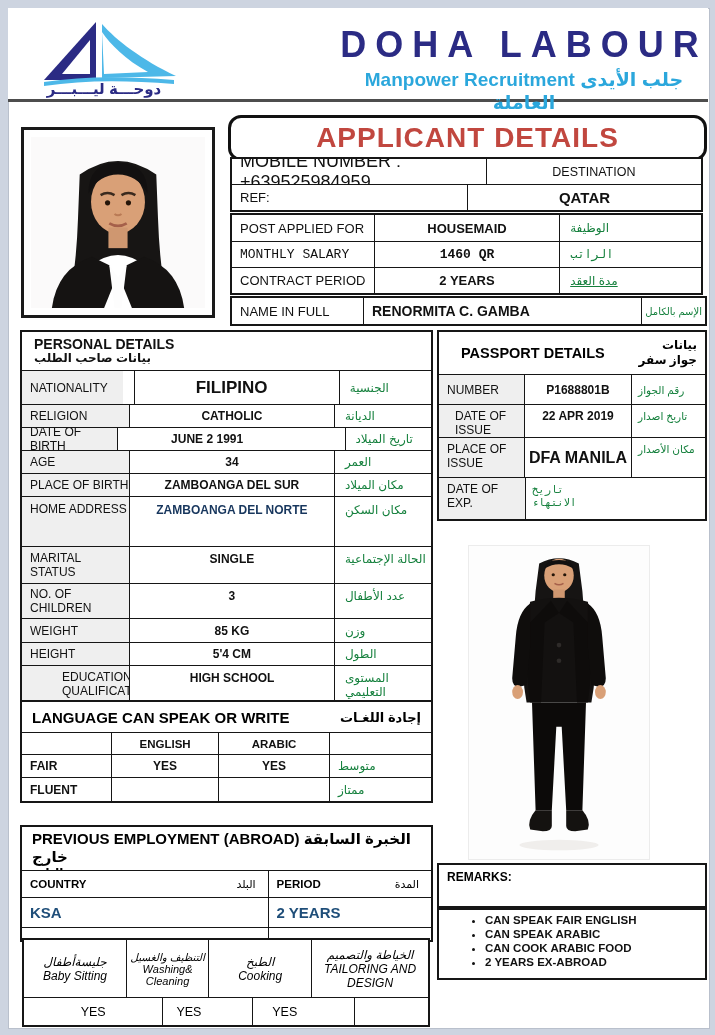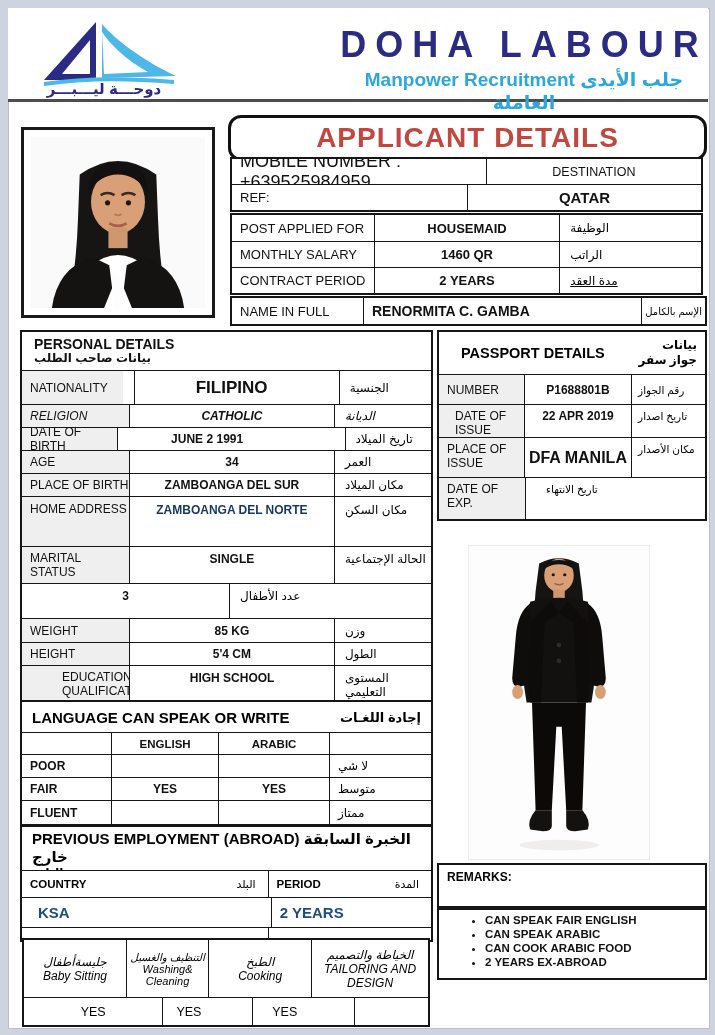--- a/index.html
+++ b/index.html
@@ -19,21 +19,21 @@
   .banner span{font-size:28px;font-weight:800;color:#c1473f;letter-spacing:1px;}
   
   .tbl{background:#fff;border:2px solid #161616;}
   .trow{display:flex;box-sizing:border-box;}
   .trow + .trow{border-top:1.5px solid #161616;}
   .tcell{box-sizing:border-box;display:flex;align-items:center;overflow:hidden;}
   .tcell + .tcell{border-left:1.5px solid #161616;}
   .lab{font-size:12px;color:#111;padding-left:8px;}
   .graybg{background:#efefef;}
   .val{font-weight:bold;font-size:12px;color:#111;justify-content:center;text-align:center;}
-  .arab{font-size:12px;color:#000000;padding-left:10px;}
+  .arab{font-size:12px;color:#15803d;padding-left:10px;}
   .bluetxt{color:#17365d;}
   .empblue{color:#1f4e79;}
   
   .photo-frame{left:21px;top:127px;width:194px;height:191px;border:3px solid #1a1a1a;background:#fff;padding:7px;}
   .photo-frame svg{width:100%;height:100%;display:block;}
   .fullbody{left:468px;top:545px;width:182px;height:315px;background:#fefefe;border:1px solid #ececec;}
   .fullbody svg{width:100%;height:100%;display:block;}
   
   .sec-title{display:block;padding:4px 0 2px 12px;}
   .sec-title .en{font-size:14px;font-weight:bold;color:#111;display:block;}
@@ -120,21 +120,21 @@
       <div class="tcell val" style="width:236px;font-size:15px;">QATAR</div>
     </div>
   </div>
 
   <div class="abs tbl" style="left:230px;top:213px;width:473px;">
     <div class="trow" style="height:26px;">
       <div class="tcell lab" style="width:143px;font-size:13px;">POST APPLIED FOR</div>
       <div class="tcell val" style="width:187px;font-size:13px;">HOUSEMAID</div>
       <div class="tcell arab" style="width:143px;">الوظيفة</div>
     </div>
-    <div class="trow" style="height:26px;">
+    <div class="trow" style="height:26px;font-family:Liberation Mono, monospace;">
       <div class="tcell lab" style="width:143px;font-size:13px;">MONTHLY  SALARY</div>
       <div class="tcell val" style="width:187px;font-size:13px;">1460 QR</div>
       <div class="tcell arab" style="width:143px;">الراتب</div>
     </div>
     <div class="trow" style="height:26px;">
       <div class="tcell lab" style="width:143px;font-size:13px;">CONTRACT  PERIOD</div>
       <div class="tcell val" style="width:187px;font-size:13px;">2 YEARS</div>
       <div class="tcell arab" style="width:143px;text-decoration:underline;">مدة العقد</div>
     </div>
   </div>
@@ -154,21 +154,21 @@
           <span class="en">PERSONAL  DETAILS</span>
           <span class="ar">بيانات صاحب الطلب</span>
         </div>
       </div>
     </div>
     <div class="trow" style="height:34px;gap:11px;">
       <div class="tcell lab graybg" style="width:108px;">NATIONALITY</div>
       <div class="tcell val" style="width:207px;font-size:17px;">FILIPINO</div>
       <div class="tcell arab" style="width:98px;">الجنسية</div>
     </div>
-    <div class="trow" style="height:23px;font-style:italic;">
+    <div class="trow" style="height:23px;">
       <div class="tcell lab graybg" style="width:108px;">RELIGION</div>
       <div class="tcell val" style="width:207px;">CATHOLIC</div>
       <div class="tcell arab" style="width:98px;">الديانة</div>
     </div>
     <div class="trow" style="height:23px;">
       <div class="tcell lab graybg" style="width:108px;">DATE OF BIRTH</div>
       <div class="tcell val" style="width:207px;">JUNE 2 1991</div>
       <div class="tcell arab" style="width:98px;margin-left:48px;">تاريخ الميلاد</div>
     </div>
     <div class="trow" style="height:23px;">
@@ -185,20 +185,21 @@
       <div class="tcell lab graybg" style="width:108px;align-items:flex-start;padding-top:5px;">HOME ADDRESS</div>
       <div class="tcell val bluetxt" style="width:207px;align-items:flex-start;padding-top:6px;">ZAMBOANGA DEL  NORTE</div>
       <div class="tcell arab" style="width:98px;align-items:flex-start;padding-top:6px;">مكان السكن</div>
     </div>
     <div class="trow" style="height:37px;">
       <div class="tcell lab graybg" style="width:108px;">MARITAL STATUS</div>
       <div class="tcell val" style="width:207px;align-items:flex-start;padding-top:5px;">SINGLE</div>
       <div class="tcell arab" style="width:98px;align-items:flex-start;padding-top:5px;">الحالة الإجتماعية</div>
     </div>
     <div class="trow" style="height:35px;">
+      <div class="tcell lab graybg" style="width:108px;">NO. OF CHILDREN</div>
       <div class="tcell val" style="width:207px;align-items:flex-start;padding-top:5px;">3</div>
       <div class="tcell arab" style="width:98px;align-items:flex-start;padding-top:5px;">عدد الأطفال</div>
     </div>
     <div class="trow" style="height:24px;">
       <div class="tcell lab graybg" style="width:108px;">WEIGHT</div>
       <div class="tcell val" style="width:207px;">85 KG</div>
       <div class="tcell arab" style="width:98px;">وزن</div>
     </div>
     <div class="trow" style="height:23px;">
       <div class="tcell lab graybg" style="width:108px;">HEIGHT</div>
@@ -229,21 +230,21 @@
       <div class="tcell val" style="width:109px;align-items:flex-start;padding-top:4px;">22 APR 2019</div>
       <div class="tcell arab" style="width:75px;font-size:10.5px;padding-left:6px;align-items:flex-start;padding-top:5px;">تاريخ اصدار</div>
     </div>
     <div class="trow" style="height:40px;">
       <div class="tcell lab graybg" style="width:86px;align-items:flex-start;padding-top:4px;">PLACE OF ISSUE</div>
       <div class="tcell val" style="width:109px;font-size:16px;line-height:1.1;">DFA MANILA</div>
       <div class="tcell arab" style="width:75px;font-size:10.5px;padding-left:6px;align-items:flex-start;padding-top:5px;">مكان الأصدار</div>
     </div>
     <div class="trow" style="height:42px;">
       <div class="tcell lab graybg" style="width:86px;align-items:flex-start;padding-top:4px;">DATE OF EXP.</div>
-      <div class="tcell arab" style="width:75px;font-size:10.5px;padding-left:20px;align-items:flex-start;padding-top:5px;">تاريخ الانتهاء</div>
+      <div class="tcell arab" style="width:75px;font-size:10.5px;padding-left:6px;align-items:flex-start;padding-top:5px;font-family:Liberation Mono, monospace;">تاريخ الانتهاء</div>
     </div>
   </div>
 
   <div class="abs fullbody">
     <svg viewBox="0 0 100 180" preserveAspectRatio="none">
       <rect width="100" height="180" fill="#fdfdfd"></rect>
       <ellipse cx="50" cy="172" rx="22" ry="3" fill="#f0eeec"></ellipse>
       <path d="M39,10 Q50,4 61,10 L63,26 Q64,44 67,54 L33,54 Q36,44 37,26 Z" fill="#161413"></path>
       <ellipse cx="50" cy="17" rx="8.2" ry="9.6" fill="#d9a077"></ellipse>
       <path d="M42,13 Q42,8 50,8 Q58,8 58,13 Q54,10.5 50,10.5 Q46,10.5 42,13 Z" fill="#121010"></path>
@@ -274,26 +275,20 @@
         <span class="ar">إجادة اللغـات</span>
       </div>
     </div>
     <div class="trow" style="height:22px;">
       <div class="tcell" style="width:90px;"></div>
       <div class="tcell val" style="width:108px;font-size:11.5px;">ENGLISH</div>
       <div class="tcell val" style="width:112px;font-size:11.5px;">ARABIC</div>
       <div class="tcell" style="width:103px;"></div>
     </div>
     <div class="trow" style="height:23px;">
-      <div class="tcell lab" style="width:90px;font-weight:bold;">POOR</div>
-      <div class="tcell val" style="width:108px;"></div>
-      <div class="tcell val" style="width:112px;"></div>
-      <div class="tcell arab" style="width:103px;padding-left:8px;">لا شي</div>
-    </div>
-    <div class="trow" style="height:23px;">
       <div class="tcell lab" style="width:90px;font-weight:bold;">FAIR</div>
       <div class="tcell val" style="width:108px;">YES</div>
       <div class="tcell val" style="width:112px;">YES</div>
       <div class="tcell arab" style="width:103px;padding-left:8px;">متوسط</div>
     </div>
     <div class="trow" style="height:24px;">
       <div class="tcell lab" style="width:90px;font-weight:bold;">FLUENT</div>
       <div class="tcell val" style="width:108px;"></div>
       <div class="tcell val" style="width:112px;"></div>
       <div class="tcell arab" style="width:103px;padding-left:8px;">ممتاز</div>
@@ -319,21 +314,21 @@
           <span class="a">البلد</span>
         </div>
       </div>
       <div class="tcell" style="width:165px;">
         <div class="hdr2">
           <span class="e">PERIOD</span>
           <span class="a">المدة</span>
         </div>
       </div>
     </div>
-    <div class="trow" style="height:30px;padding-left:8px;">
+    <div class="trow" style="height:30px;">
       <div class="tcell lab empblue" style="width:248px;font-weight:bold;font-size:15px;">KSA</div>
       <div class="tcell lab empblue" style="width:165px;font-weight:bold;font-size:15px;">2 YEARS</div>
     </div>
     <div class="trow" style="height:13px;">
       <div class="tcell" style="width:248px;"></div>
       <div class="tcell" style="width:165px;"></div>
     </div>
   </div>
 
   <div class="abs tbl" style="left:22px;top:938px;width:408px;">

